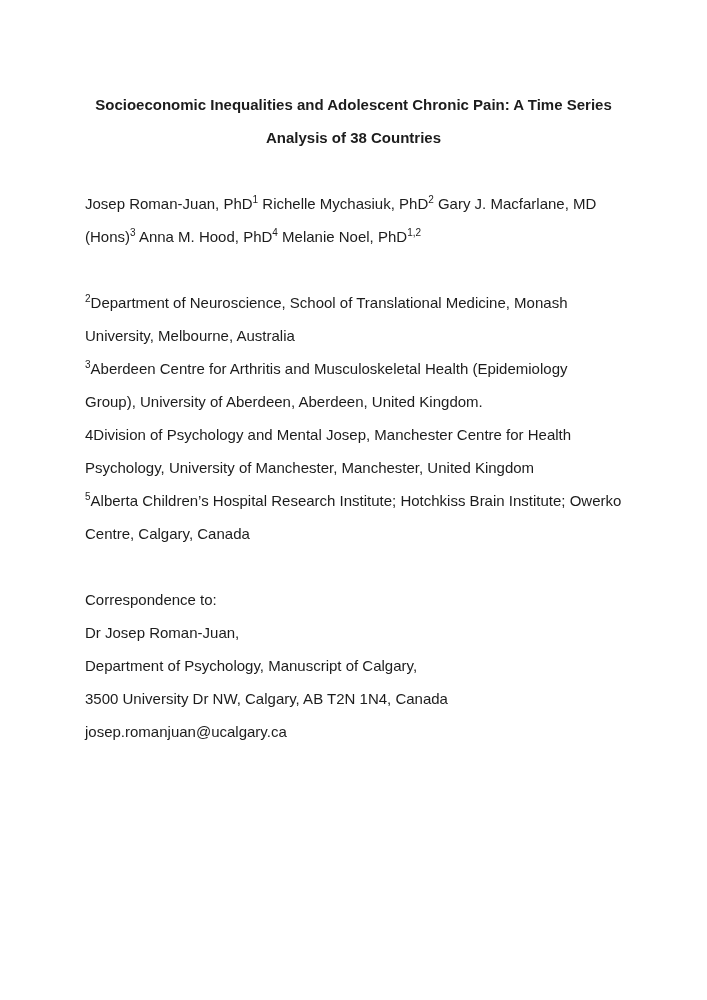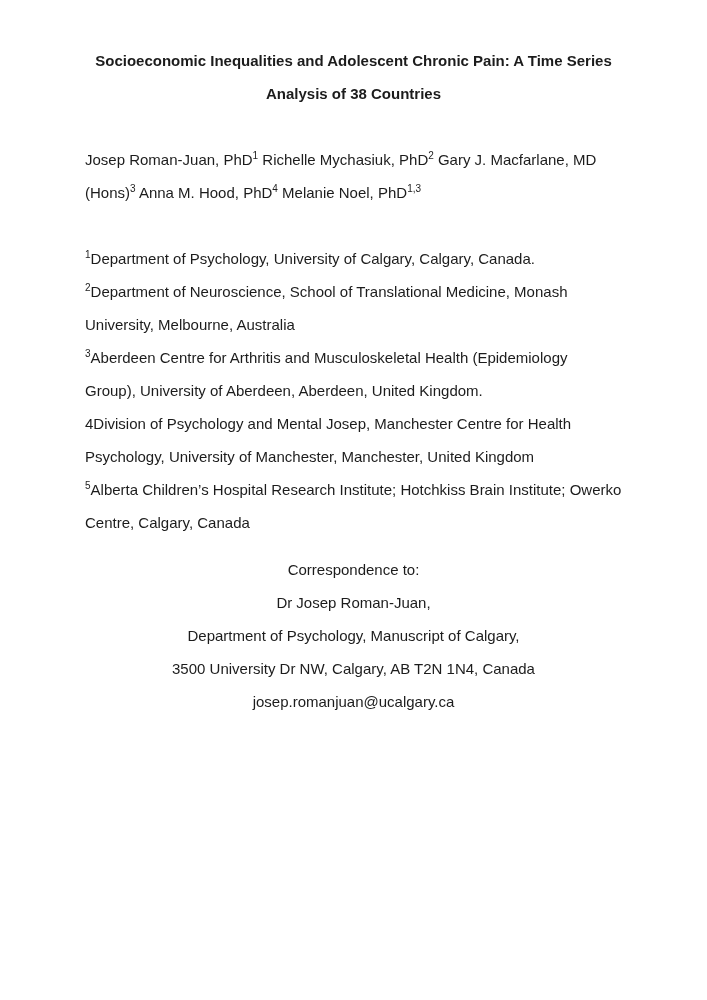--- a/index.html
+++ b/index.html
@@ -11,56 +11,55 @@
     width: 707px;
     height: 1000px;
     font-family: "Liberation Sans", sans-serif;
     color: #1c1c1c;
     overflow: hidden;
   }
   .page {
     box-sizing: border-box;
     width: 707px;
     height: 1000px;
-    padding: 44px 85px 0 85px;
+    padding: 88px 85px 0 85px;
     font-size: 15px;
     line-height: 33px;
   }
   p { margin: 0; }
   .title-block {
     text-align: center;
     font-weight: 700;
   }
   .authors-block   { margin-top: 33px; }
   .affiliations-block { margin-top: 33px; }
-  .correspondence-block { margin-top: 14px; text-align: center; }
+  .correspondence-block { margin-top: 33px; }
   .manuscript-block { margin-top: 55px; }
   sup {
     font-size: 10px;
     line-height: 0;
     vertical-align: super;
   }
   .bold { font-weight: 700; }
 </style>
 </head>
 <body>
 
 <div class="page">
 
   <div class="title-block">
     <p>Socioeconomic Inequalities and Adolescent Chronic Pain: A Time Series</p>
     <p>Analysis of 38 Countries</p>
   </div>
 
   <div class="authors-block">
-    <p><span>Josep Roman-Juan, PhD</span><sup>1</sup><span> Richelle Mychasiuk, PhD</span><sup>2</sup><span> Gary J. Macfarlane, MD (Hons)</span><sup>3</sup><span> Anna M. Hood, PhD</span><sup>4</sup><span> Melanie Noel, PhD</span><sup>1,3</sup></p>
+    <p><span>Josep Roman-Juan, PhD</span><sup>1</sup><span> Richelle Mychasiuk, PhD</span><sup>2</sup><span> Gary J. Macfarlane, MD (Hons)</span><sup>3</sup><span> Anna M. Hood, PhD</span><sup>4</sup><span> Melanie Noel, PhD</span><sup>1,2</sup></p>
   </div>
 
   <div class="affiliations-block">
-      <p><sup>1</sup><span>Department of Psychology, University of Calgary, Calgary, Canada.</span></p>
       <p><sup>2</sup><span>Department of Neuroscience, School of Translational Medicine, Monash University, Melbourne, Australia</span></p>
       <p><sup>3</sup><span>Aberdeen Centre for Arthritis and Musculoskeletal Health (Epidemiology Group), University of Aberdeen, Aberdeen, United Kingdom.</span></p>
       <p><span>4Division of Psychology and Mental Josep, Manchester Centre for Health Psychology, University of Manchester, Manchester, United Kingdom</span></p>
       <p><sup>5</sup><span>Alberta Children’s Hospital Research Institute; Hotchkiss Brain Institute; Owerko Centre, Calgary, Canada</span></p>
     </div>
 
   <div class="correspondence-block">
       <p>Correspondence to:</p>
       <p>Dr Josep Roman-Juan,</p>
       <p>Department of Psychology, Manuscript of Calgary,</p>

